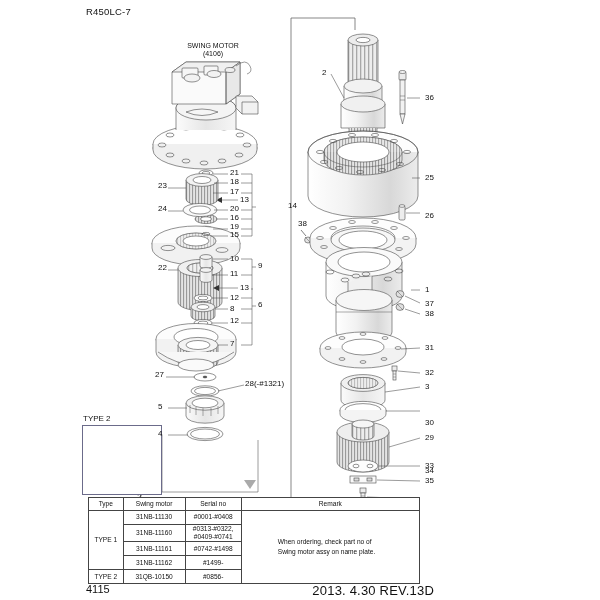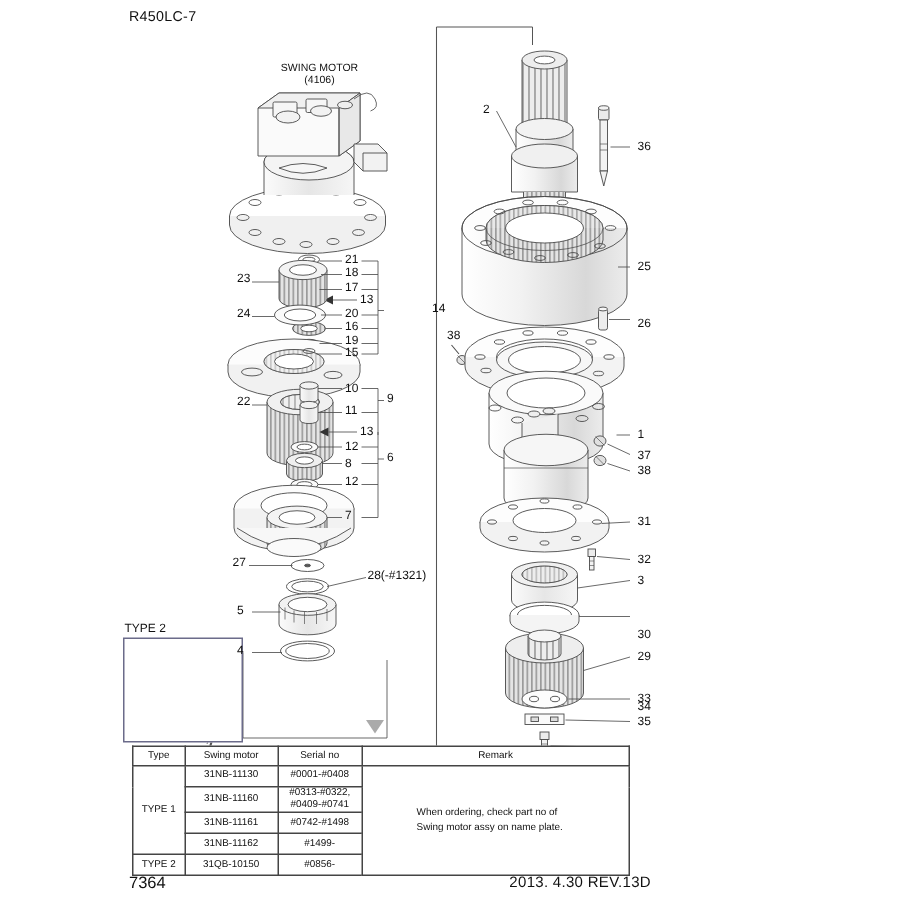--- a/index.html
+++ b/index.html
@@ -6,21 +6,21 @@
   body{width:600px;height:600px;position:relative;overflow:hidden;
        font-family:"Liberation Sans","DejaVu Sans",sans-serif;color:#111;}
   .page{position:absolute;left:0;top:0;width:504px;height:600px;}
 
   
   .model{position:absolute;left:86px;top:6px;font-size:9.5px;letter-spacing:.2px;}
   .title{position:absolute;left:170px;top:4px;font-size:13px;letter-spacing:.1px;}
 
   
   .pageno{position:absolute;left:86px;top:583px;font-size:11px;}
-  .rev{position:absolute;right:70px;top:583px;font-size:10px;letter-spacing:.2px;}
+  .rev{position:absolute;right:70px;top:583px;font-size:13px;letter-spacing:.2px;}
 
   
   .cal{position:absolute;font-size:8px;color:#111;white-space:nowrap;}
   .lbl{position:absolute;font-size:7px;color:#111;white-space:nowrap;text-align:center;}
 
   
   svg.art{position:absolute;left:0;top:0;width:600px;height:600px;overflow:visible;}
 
   
   .insetbox{position:absolute;left:82px;top:425px;width:78px;height:68px;
@@ -554,16 +554,16 @@
         <td>#1499-</td>
       </tr>
       <tr>
         <td>TYPE 2</td>
         <td>31QB-10150</td>
         <td>#0856-</td>
       </tr>
     </tbody>
   </table>
 
-  <div class="pageno">7364</div>
+  <div class="pageno">4115</div>
   <div class="rev">2013. 4.30  REV.13D</div>
 
 </div>
 
 </body></html>

